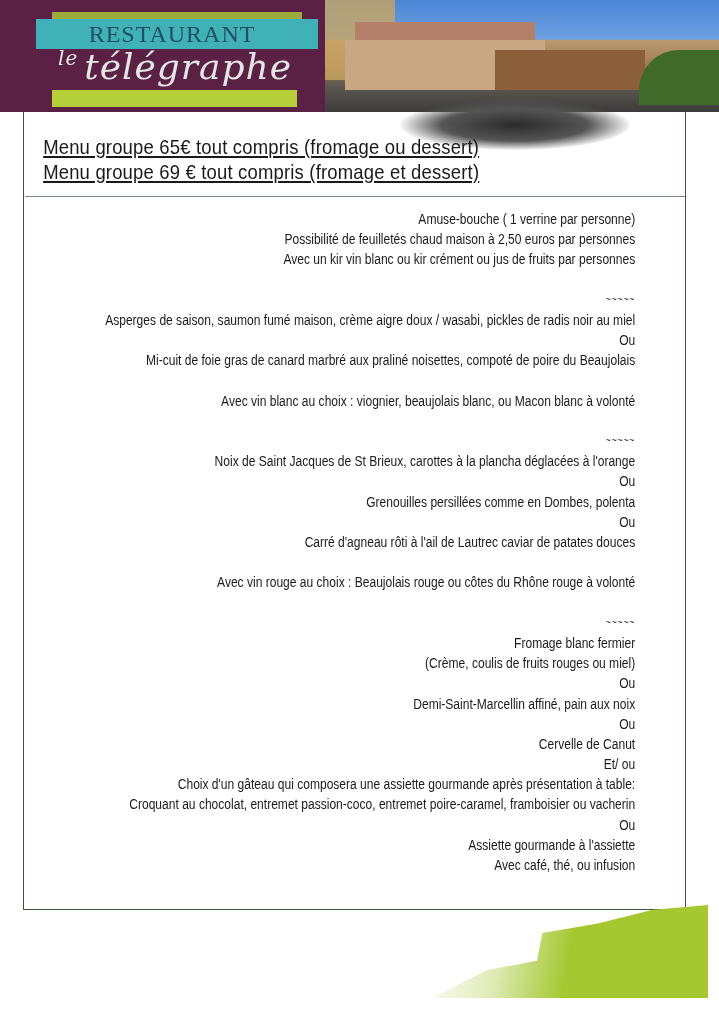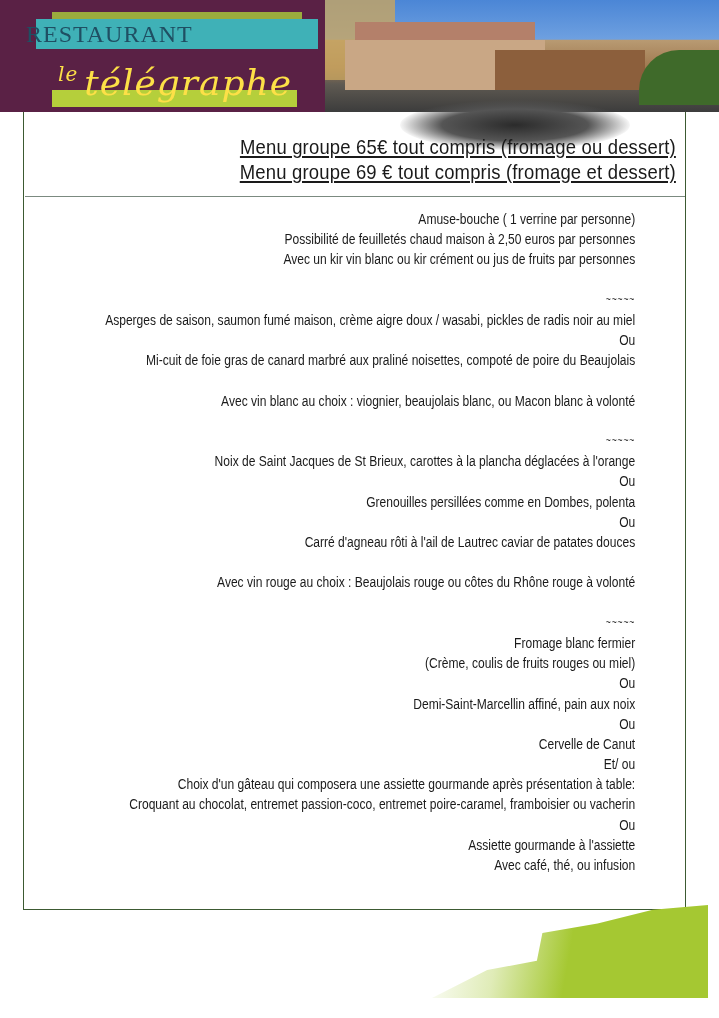--- a/index.html
+++ b/index.html
@@ -2,39 +2,39 @@
 <html><head>
 <meta charset="utf-8">
 <style>
   html, body { margin:0; padding:0; background:#ffffff; }
   body { width:719px; height:1018px; position:relative; overflow:hidden;
          font-family:"Liberation Sans Narrow","Liberation Sans", sans-serif; color:#1a1a1a; }
   .header { position:absolute; left:0; top:0; width:719px; height:118px; }
   .brand { position:absolute; left:0; top:0; width:340px; height:112px; background:#5a2145; }
   .lime-top { position:absolute; left:52px; top:12px; width:250px; height:10px; background:#a7c43c; opacity:.85; }
   .teal { position:absolute; left:36px; top:19px; width:282px; height:30px; background:#3fb1b7; }
-  .teal span { display:block; text-align:left; font-family:"Liberation Serif", serif; font-size:24px;
+  .teal span { display:block; text-align:center; font-family:"Liberation Serif", serif; font-size:24px;
                letter-spacing:1px; color:#1f4f63; line-height:30px; margin-left:-10px; }
-  .script { position:absolute; left:58px; top:62px; font-family:"DejaVu Serif", serif; font-style:italic;
-            color:#fde047; font-size:36px; letter-spacing:1px; }
+  .script { position:absolute; left:58px; top:46px; font-family:"DejaVu Serif", serif; font-style:italic;
+            color:#e5e5e5; font-size:36px; letter-spacing:1px; }
   .script .le { font-size:20px; position:relative; top:-14px; margin-right:6px; }
   .lime-bot { position:absolute; left:52px; top:90px; width:245px; height:17px; background:#b5cf3b; }
   .photo { position:absolute; left:325px; top:0; width:394px; height:112px;
            background:linear-gradient(#4b86d6 0%, #6ea0e0 35%, #b89a72 36%, #a07950 60%, #5f5a52 75%, #3c3c3c 100%);
            border-radius:0 0 0 0; }
   .photo .roof { position:absolute; left:30px; top:22px; width:180px; height:40px; background:#b4806a; }
   .photo .wall { position:absolute; left:20px; top:40px; width:200px; height:50px; background:#c9a785; }
   .photo .shed { position:absolute; left:170px; top:50px; width:150px; height:40px; background:#8c5f3c; }
   .photo .bush { position:absolute; right:0; top:50px; width:80px; height:55px; background:#3f6a2a; border-radius:40px 0 0 0; }
   .photo .tree { position:absolute; left:0; top:0; width:70px; height:80px; background:#c8a560; border-radius:0 0 50px 0; opacity:.8; }
   .shadow { position:absolute; left:400px; top:100px; width:230px; height:50px; border-radius:50%;
             background:radial-gradient(ellipse at center, #2b2b2b 0%, #555 45%, rgba(255,255,255,0) 72%); }
   .frame { position:absolute; left:23px; top:112px; width:661px; height:797px;
            border-left:1.5px solid #3c5a32; border-right:1.5px solid #3c5a32; border-bottom:1.5px solid #3c5a32; }
-  .titles { position:absolute; left:0; width:719px; top:134px; text-align:right; }
+  .titles { position:absolute; left:0; width:719px; top:134px; text-align:left; }
   .titles div { font-size:21px; line-height:25px; text-decoration:underline; letter-spacing:.2px; transform:scaleX(.88); }
   .rule { position:absolute; left:25px; top:196px; width:660px; height:1px; background:#7b8a80; }
   .menu { position:absolute; left:40px; width:640px; top:209px; text-align:right; }
   .menu div { font-size:14px; line-height:20.2px; height:20.2px; white-space:nowrap; transform:scaleX(.86); }
   .menu .sep { font-size:10px; letter-spacing:1px; }
   .splash { position:absolute; left:432px; top:905px; width:276px; height:93px;
             background:linear-gradient(100deg, rgba(255,255,255,0) 0%, rgba(165,200,50,.35) 25%, #a5c832 50%, #a5c832 100%);
             clip-path:polygon(0% 100%, 20% 70%, 38% 60%, 40% 30%, 60% 20%, 80% 5%, 100% 0%, 100% 100%); }
 </style>
 </head>

